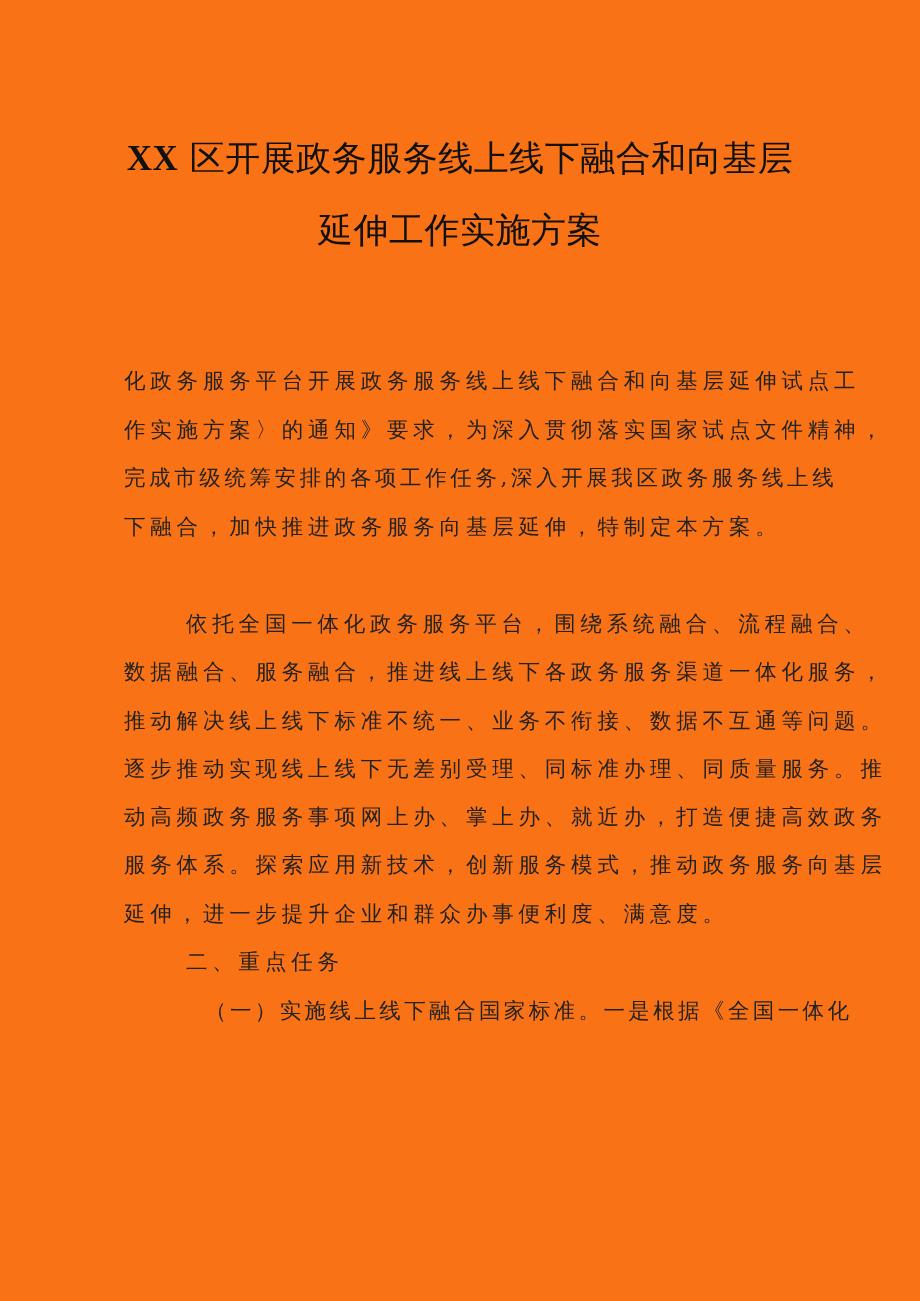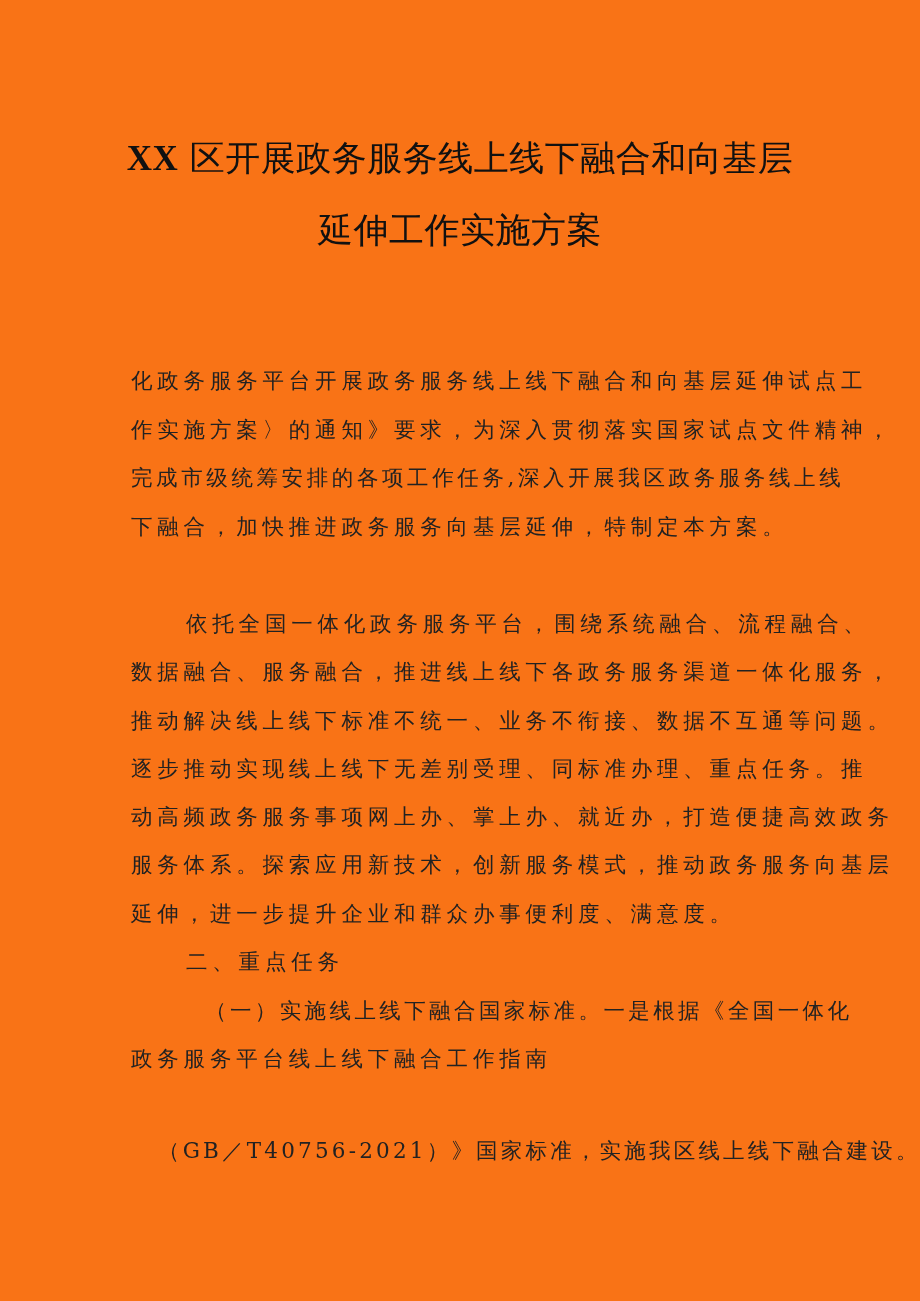--- a/index.html
+++ b/index.html
@@ -5,21 +5,21 @@
   html, body { margin: 0; padding: 0; background: #ffffff; }
   body { width: 920px; height: 1301px; position: relative; overflow: hidden;
          font-family: "DejaVu Serif", "Liberation Serif", serif; color: #1a1a1a; }
   .page { position: absolute; left: 0; top: 0; width: 920px; height: 1301px; background: #f97316; }
   .title { position: absolute; left: 0; width: 920px; text-align: center;
            font-family: "DejaVu Sans", "Liberation Sans", sans-serif;
            font-size: 35px; line-height: 40px; color: #111; letter-spacing: 0.5px; }
   .title .xx { font-family: "Liberation Serif", "DejaVu Serif", serif; font-weight: bold; }
   .title1 { top: 138px; }
   .title2 { top: 210px; text-align: center; }
-  .line { position: absolute; left: 131px; width: 662px; font-size: 21.5px; line-height: 28px;
+  .line { position: absolute; left: 124px; width: 662px; font-size: 21.5px; line-height: 28px;
           white-space: nowrap; letter-spacing: 4.8px; color: #222; }
   .indent { left: 186px; width: 608px; }
   .indent-sub { left: 205px; width: 590px; }
   .gb { left: 158px; width: 640px; letter-spacing: 3.2px; }
 </style>
 </head>
 <body>
 
 <div class="page">
 
@@ -28,24 +28,22 @@
 
   <div class="line" style="top:367px">化政务服务平台开展政务服务线上线下融合和向基层延伸试点工</div>
   <div class="line" style="top:416px">作实施方案〉的通知》要求，为深入贯彻落实国家试点文件精神，</div>
   <div class="line" style="top:464px; letter-spacing:3.6px">完成市级统筹安排的各项工作任务,深入开展我区政务服务线上线</div>
   <div class="line" style="top:513px">下融合，加快推进政务服务向基层延伸，特制定本方案。</div>
 
 
   <div class="line indent" style="top:610px">依托全国一体化政务服务平台，围绕系统融合、流程融合、</div>
   <div class="line" style="top:658px">数据融合、服务融合，推进线上线下各政务服务渠道一体化服务，</div>
   <div class="line" style="top:707px">推动解决线上线下标准不统一、业务不衔接、数据不互通等问题。</div>
-  <div class="line" style="top:755px">逐步推动实现线上线下无差别受理、同标准办理、重点任务。推</div>
+  <div class="line" style="top:755px">逐步推动实现线上线下无差别受理、同标准办理、同质量服务。推</div>
   <div class="line" style="top:803px">动高频政务服务事项网上办、掌上办、就近办，打造便捷高效政务</div>
   <div class="line" style="top:851px">服务体系。探索应用新技术，创新服务模式，推动政务服务向基层</div>
   <div class="line" style="top:900px">延伸，进一步提升企业和群众办事便利度、满意度。</div>
 
   <div class="line indent" style="top:948px">二、重点任务</div>
 
   <div class="line indent-sub" style="top:997px; letter-spacing:3.4px">（一）实施线上线下融合国家标准。一是根据《全国一体化</div>
-  <div class="line" style="top:1045px">政务服务平台线上线下融合工作指南</div>
-  <div class="line gb" style="top:1137px">（GB／T40756-2021）》国家标准，实施我区线上线下融合建设。</div>
 
 </div>
 
 </body></html>

